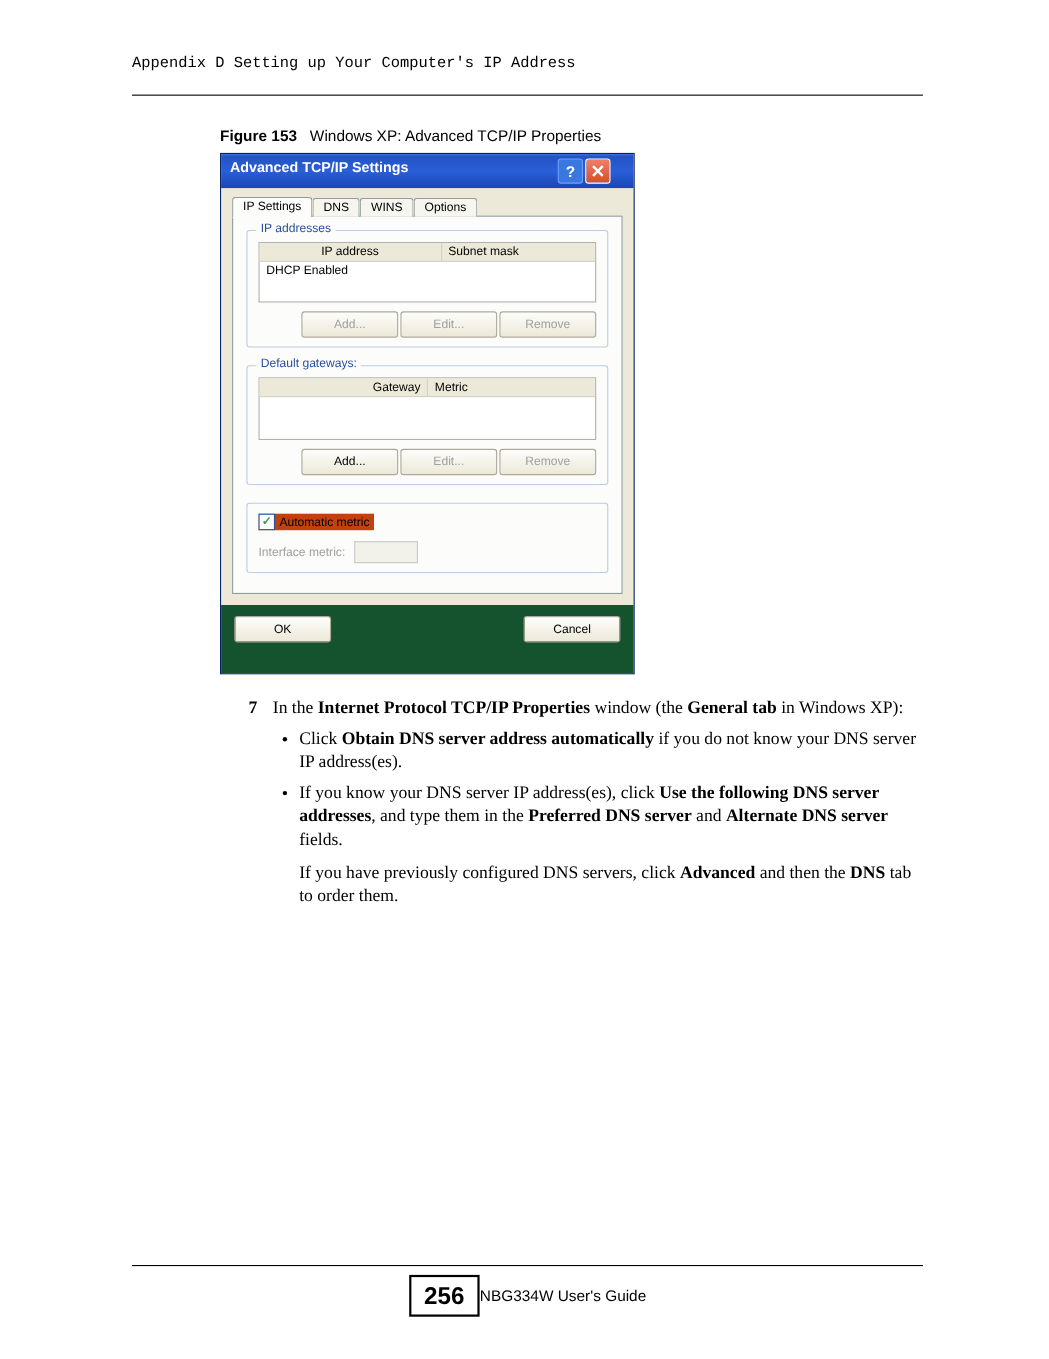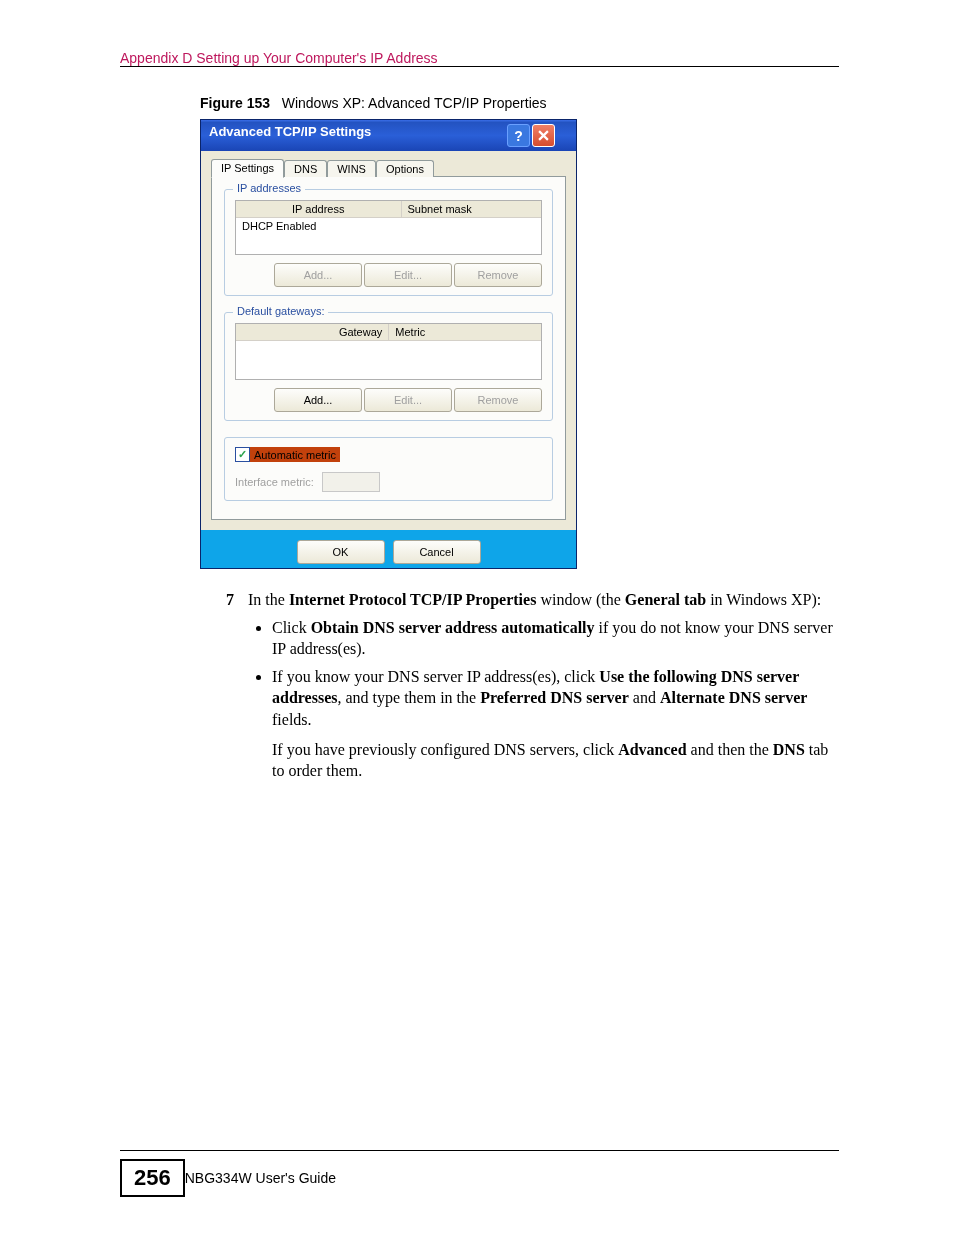--- a/index.html
+++ b/index.html
@@ -10,24 +10,24 @@
     color: #000;
   }
   .page {
     width: 954px;
     height: 1235px;
     position: relative;
     box-sizing: border-box;
     padding: 50px 115px 40px 120px;
   }
   .header-text {
-    font-family: Liberation Sans, sans-serif;
-    font-size: 14px;
-    color: #be185d;
-    margin-bottom: 0;
+    font-family: Liberation Mono, monospace;
+    font-size: 14px;
+    color: #000000;
+    margin-bottom: 20px;
   }
   .header-rule {
     border: 0;
     border-top: 1.5px solid #000;
     margin: 0 0 28px 0;
   }
   .figure-caption {
     font-family: Arial, Helvetica, sans-serif;
     font-size: 14px;
     margin-left: 80px;
@@ -194,24 +194,24 @@
     margin-top: 10px;
   }
   .xp-metricrow .lbl { color: #a0a0a0; font-size: 11px; }
   .xp-smallinput {
     width: 56px; height: 18px;
     border: 1px solid #c8c8c8;
     background: #f2f1ea;
   }
   .xp-bottom-btns {
     display: flex;
-    justify-content: center;
+    justify-content: space-between;
     gap: 8px;
-    padding: 10px 12px 4px 12px;
-    background: #0ea5e9;
+    padding: 10px 12px 28px 12px;
+    background: #14532d;
   }
   
   .step-block {
     margin-left: 80px;
     margin-top: 20px;
     font-size: 16px;
     line-height: 1.35;
     max-width: 640px;
   }
   .step-row {
@@ -241,21 +241,21 @@
     bottom: 38px;
   }
   .footer-rule {
     border: 0;
     border-top: 1.5px solid #000;
     margin: 0 0 8px 0;
   }
   .footer-row {
     display: flex;
     align-items: center;
-    justify-content: flex-start;
+    justify-content: center;
   }
   .page-num-box {
     border: 2px solid #000;
     padding: 4px 12px;
     font-family: Arial, Helvetica, sans-serif;
     font-weight: bold;
     font-size: 22px;
   }
   .guide-name {
     font-family: Arial, Helvetica, sans-serif;

